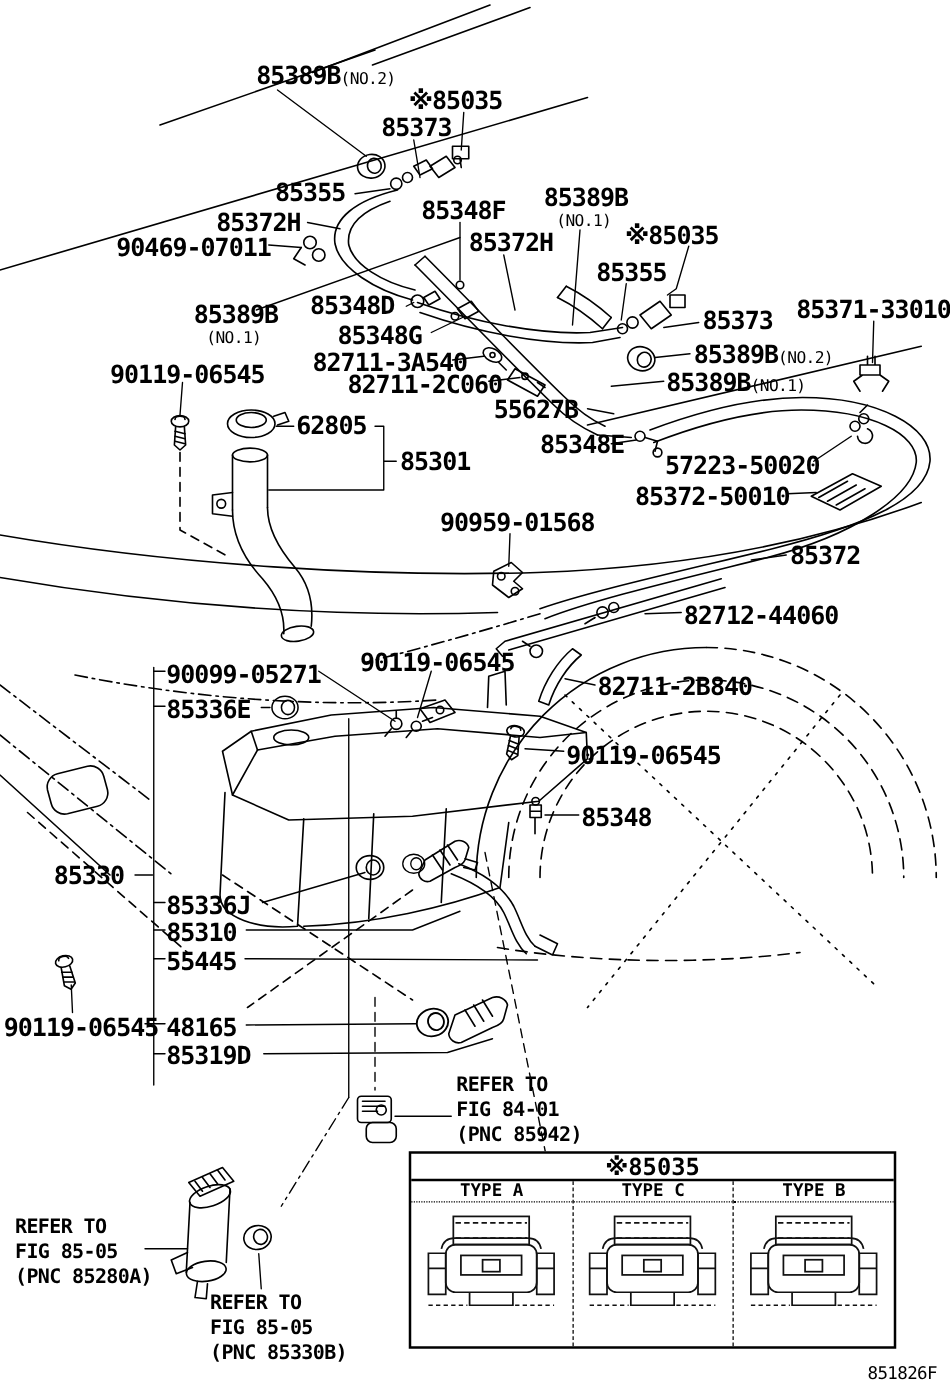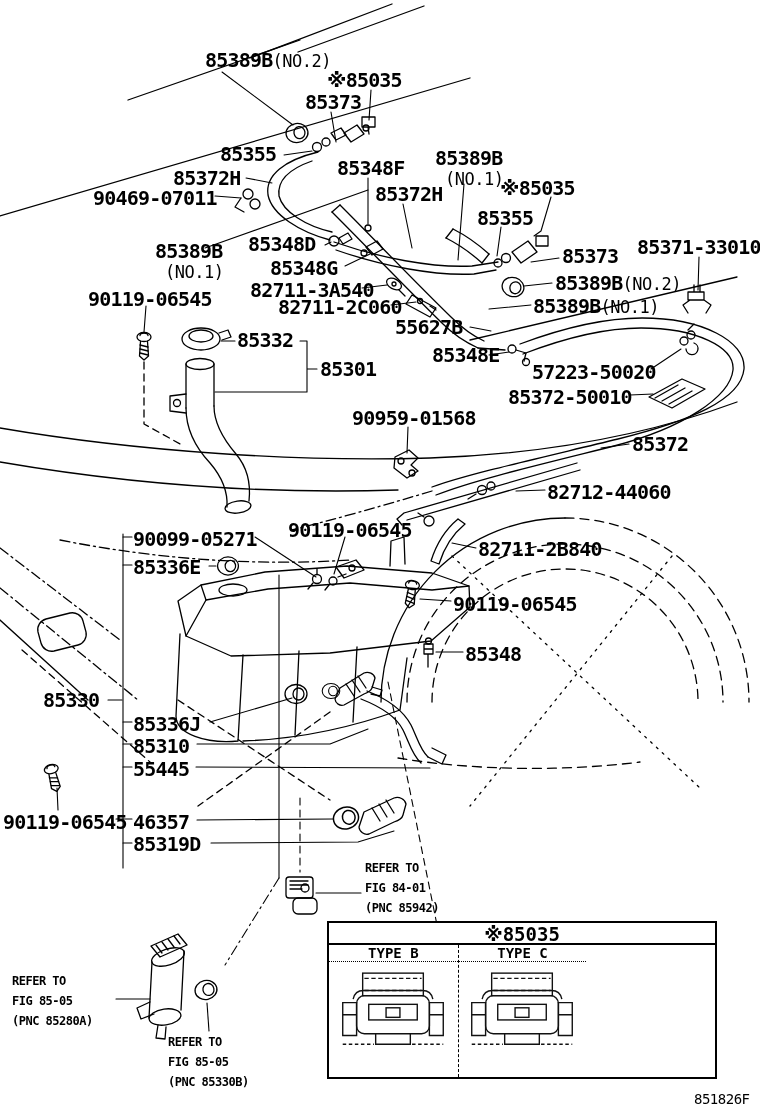--- a/index.html
+++ b/index.html
@@ -2,23 +2,23 @@
 <html><head>
 <meta charset="utf-8">
 <style>
   html,body{margin:0;padding:0;background:#fff;}
   .stage{position:relative;width:760px;height:1112px;background:#fff;overflow:hidden;
          font-family:"DejaVu Sans Mono","DejaVu Sans",monospace;color:#000;}
   svg.art-layer{position:absolute;left:0;top:0;}
   #callout-layer{position:absolute;left:0;top:0;width:760px;height:1112px;}
   .callout{position:absolute;white-space:nowrap;font-weight:bold;font-size:20px;line-height:1;
            letter-spacing:-0.8px;}
-  .callout .suffix{font-size:17px;font-weight:normal;letter-spacing:-0.5px;}
+  .callout .suffix{font-size:13px;font-weight:normal;letter-spacing:-0.5px;}
   .callout .suffix.below{display:block;margin:3px 0 0 10px;}
-  .note{position:absolute;font-weight:bold;font-size:12px;line-height:20px;letter-spacing:-0.5px;
+  .note{position:absolute;font-weight:bold;font-size:16px;line-height:20px;letter-spacing:-0.5px;
         white-space:nowrap;}
   .type-table{position:absolute;left:327px;top:921px;width:390px;height:158px;
               border:2px solid #000;box-sizing:border-box;background:#fff;}
   .tbl-title{height:22px;line-height:22px;text-align:center;font-weight:bold;font-size:19px;
              border-bottom:2px solid #000;box-sizing:border-box;}
   .tbl-cols{display:grid;grid-template-columns:1fr 1fr 1fr;height:132px;}
   .type-cell{position:relative;box-sizing:border-box;}
   .type-cell + .type-cell{border-left:1.5px dashed #000;}
   .type-label{height:17px;line-height:17px;text-align:center;font-size:14px;font-weight:bold;
               border-bottom:1.5px dotted #000;box-sizing:border-box;}
@@ -281,40 +281,40 @@
       <div class="callout" style="left: 248px; top: 234px;"><span>85348D</span></div>
       <div class="callout" style="left: 155px; top: 241px;"><span>85389B</span><span class="suffix below">(NO.1)</span></div>
       <div class="callout" style="left: 562px; top: 246px;"><span>85373</span></div>
       <div class="callout" style="left: 270px; top: 258px;"><span>85348G</span></div>
       <div class="callout" style="left: 555px; top: 273px;"><span>85389B</span><span class="suffix">(NO.2)</span></div>
       <div class="callout" style="left: 250px; top: 280px; text-align: center;"><span>82711-3A540</span></div>
       <div class="callout" style="left: 533px; top: 296px;"><span>85389B</span><span class="suffix">(NO.1)</span></div>
       <div class="callout" style="left: 278px; top: 297px;"><span>82711-2C060</span></div>
       <div class="callout" style="left: 88px; top: 289px;"><span>90119-06545</span></div>
       <div class="callout" style="left: 395px; top: 317px;"><span>55627B</span></div>
-      <div class="callout" style="left: 237px; top: 330px;"><span>85332</span></div>
+      <div class="callout" style="left: 237px; top: 330px;"><span>62805</span></div>
       <div class="callout" style="left: 320px; top: 359px;"><span>85301</span></div>
       <div class="callout" style="left: 432px; top: 345px;"><span>85348E</span></div>
       <div class="callout" style="left: 532px; top: 362px;"><span>57223-50020</span></div>
       <div class="callout" style="left: 508px; top: 387px;"><span>85372-50010</span></div>
       <div class="callout" style="left: 352px; top: 408px;"><span>90959-01568</span></div>
       <div class="callout" style="left: 632px; top: 434px;"><span>85372</span></div>
       <div class="callout" style="left: 547px; top: 482px;"><span>82712-44060</span></div>
       <div class="callout" style="left: 288px; top: 520px;"><span>90119-06545</span></div>
       <div class="callout" style="left: 133px; top: 529px;"><span>90099-05271</span></div>
       <div class="callout" style="left: 133px; top: 557px;"><span>85336E</span></div>
       <div class="callout" style="left: 478px; top: 539px;"><span>82711-2B840</span></div>
       <div class="callout" style="left: 453px; top: 594px;"><span>90119-06545</span></div>
       <div class="callout" style="left: 465px; top: 644px;"><span>85348</span></div>
       <div class="callout" style="left: 43px; top: 690px;"><span>85330</span></div>
       <div class="callout" style="left: 133px; top: 714px;"><span>85336J</span></div>
       <div class="callout" style="left: 133px; top: 736px;"><span>85310</span></div>
       <div class="callout" style="left: 133px; top: 759px;"><span>55445</span></div>
       <div class="callout" style="left: 3px; top: 812px;"><span>90119-06545</span></div>
-      <div class="callout" style="left: 133px; top: 812px;"><span>46357</span></div>
+      <div class="callout" style="left: 133px; top: 812px;"><span>48165</span></div>
       <div class="callout" style="left: 133px; top: 834px;"><span>85319D</span></div>
       <div class="note" style="left: 365px; top: 858px;">
         <div>REFER TO</div>
         <div>FIG 84-01</div>
         <div>(PNC 85942)</div>
       </div>
       <div class="note" style="left: 12px; top: 971px;">
         <div>REFER TO</div>
         <div>FIG 85-05</div>
         <div>(PNC 85280A)</div>
@@ -323,28 +323,34 @@
         <div>REFER TO</div>
         <div>FIG 85-05</div>
         <div>(PNC 85330B)</div>
       </div>
     </div>
 
   <div class="type-table">
     <div class="tbl-title">※85035</div>
     <div class="tbl-cols">
       <div class="type-cell">
-        <div class="type-label">TYPE B</div>
+        <div class="type-label">TYPE A</div>
         <svg class="nozzle" width="104" height="88">
             <use href="#nozzle-glyph" width="104" height="88"></use>
           </svg>
       </div>
       <div class="type-cell">
         <div class="type-label">TYPE C</div>
         <svg class="nozzle" width="104" height="88">
             <use href="#nozzle-glyph" width="104" height="88"></use>
           </svg>
       </div>
+      <div class="type-cell">
+        <div class="type-label">TYPE B</div>
+        <svg class="nozzle" width="104" height="88">
+            <use href="#nozzle-glyph" width="104" height="88"></use>
+          </svg>
+      </div>
     </div>
   </div>
 
   <div class="fig-code">851826F</div>
 </div>
 
 </body></html>

